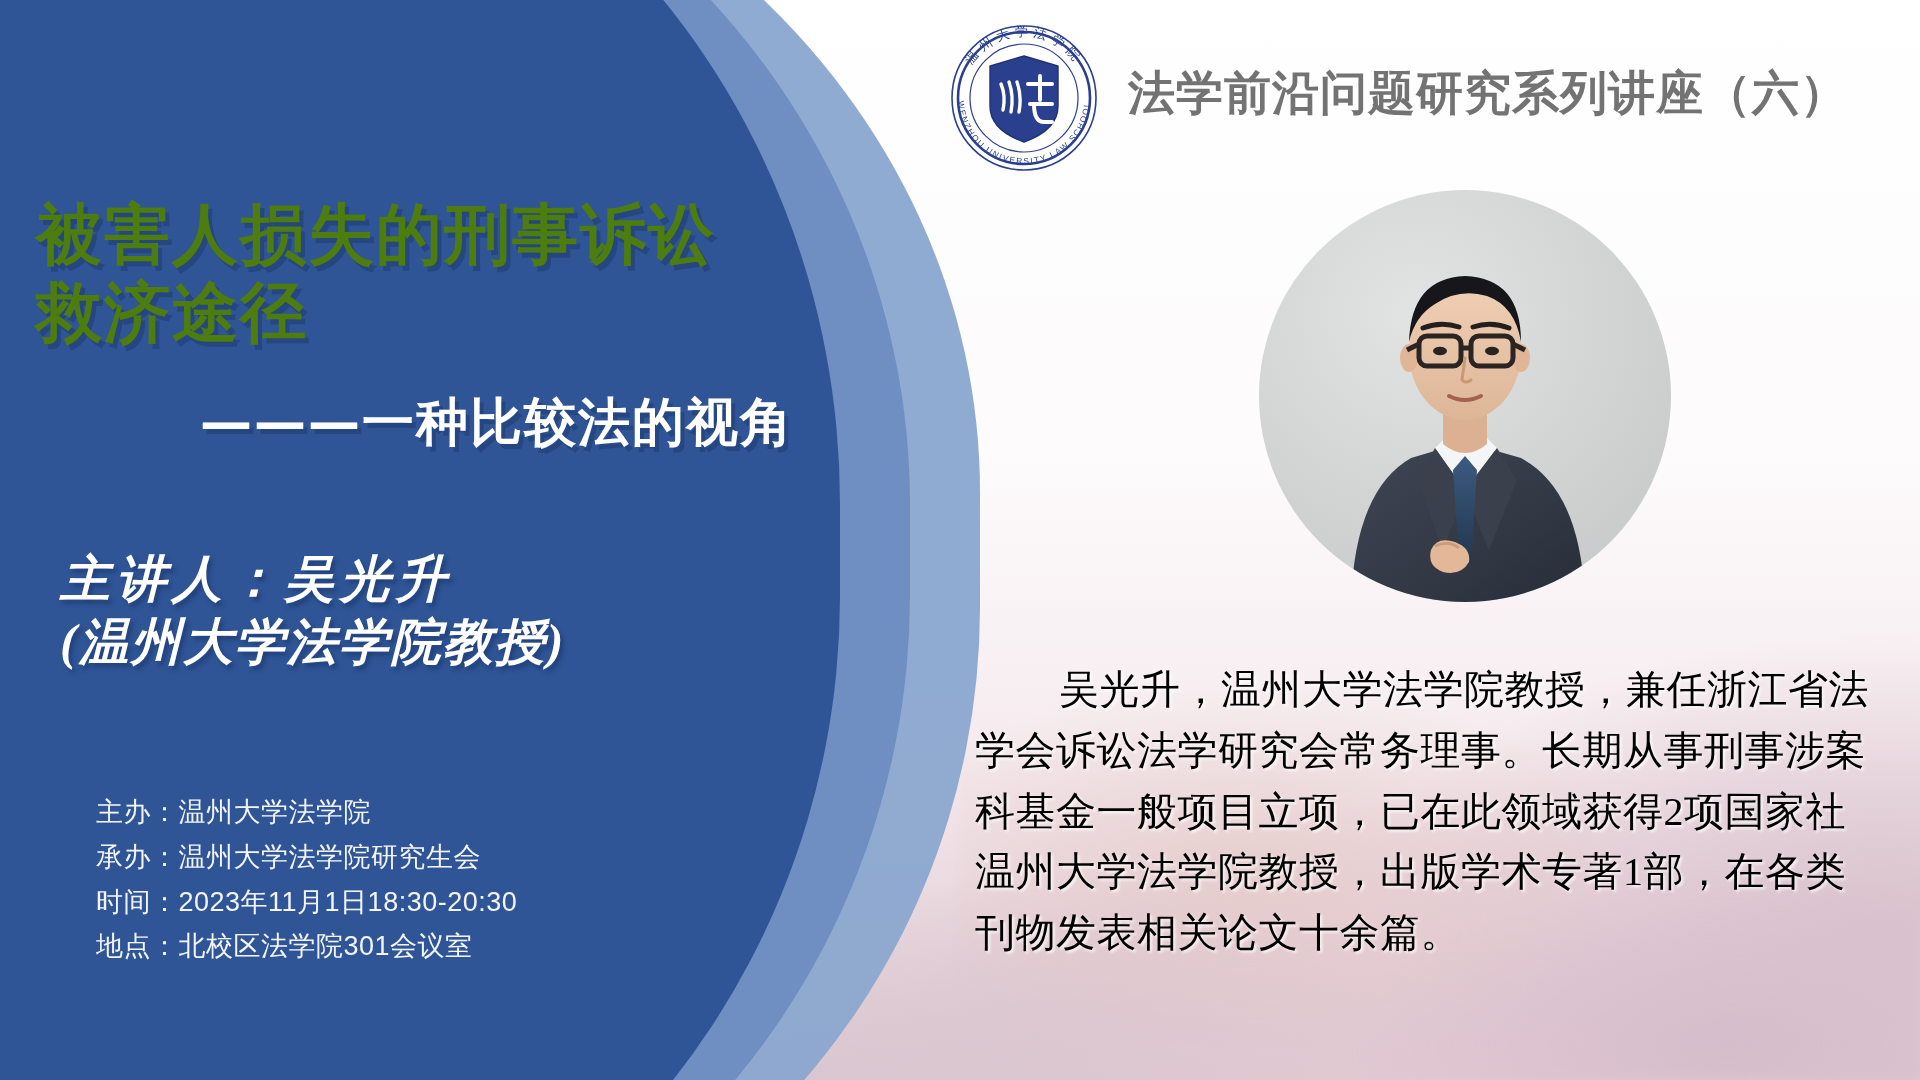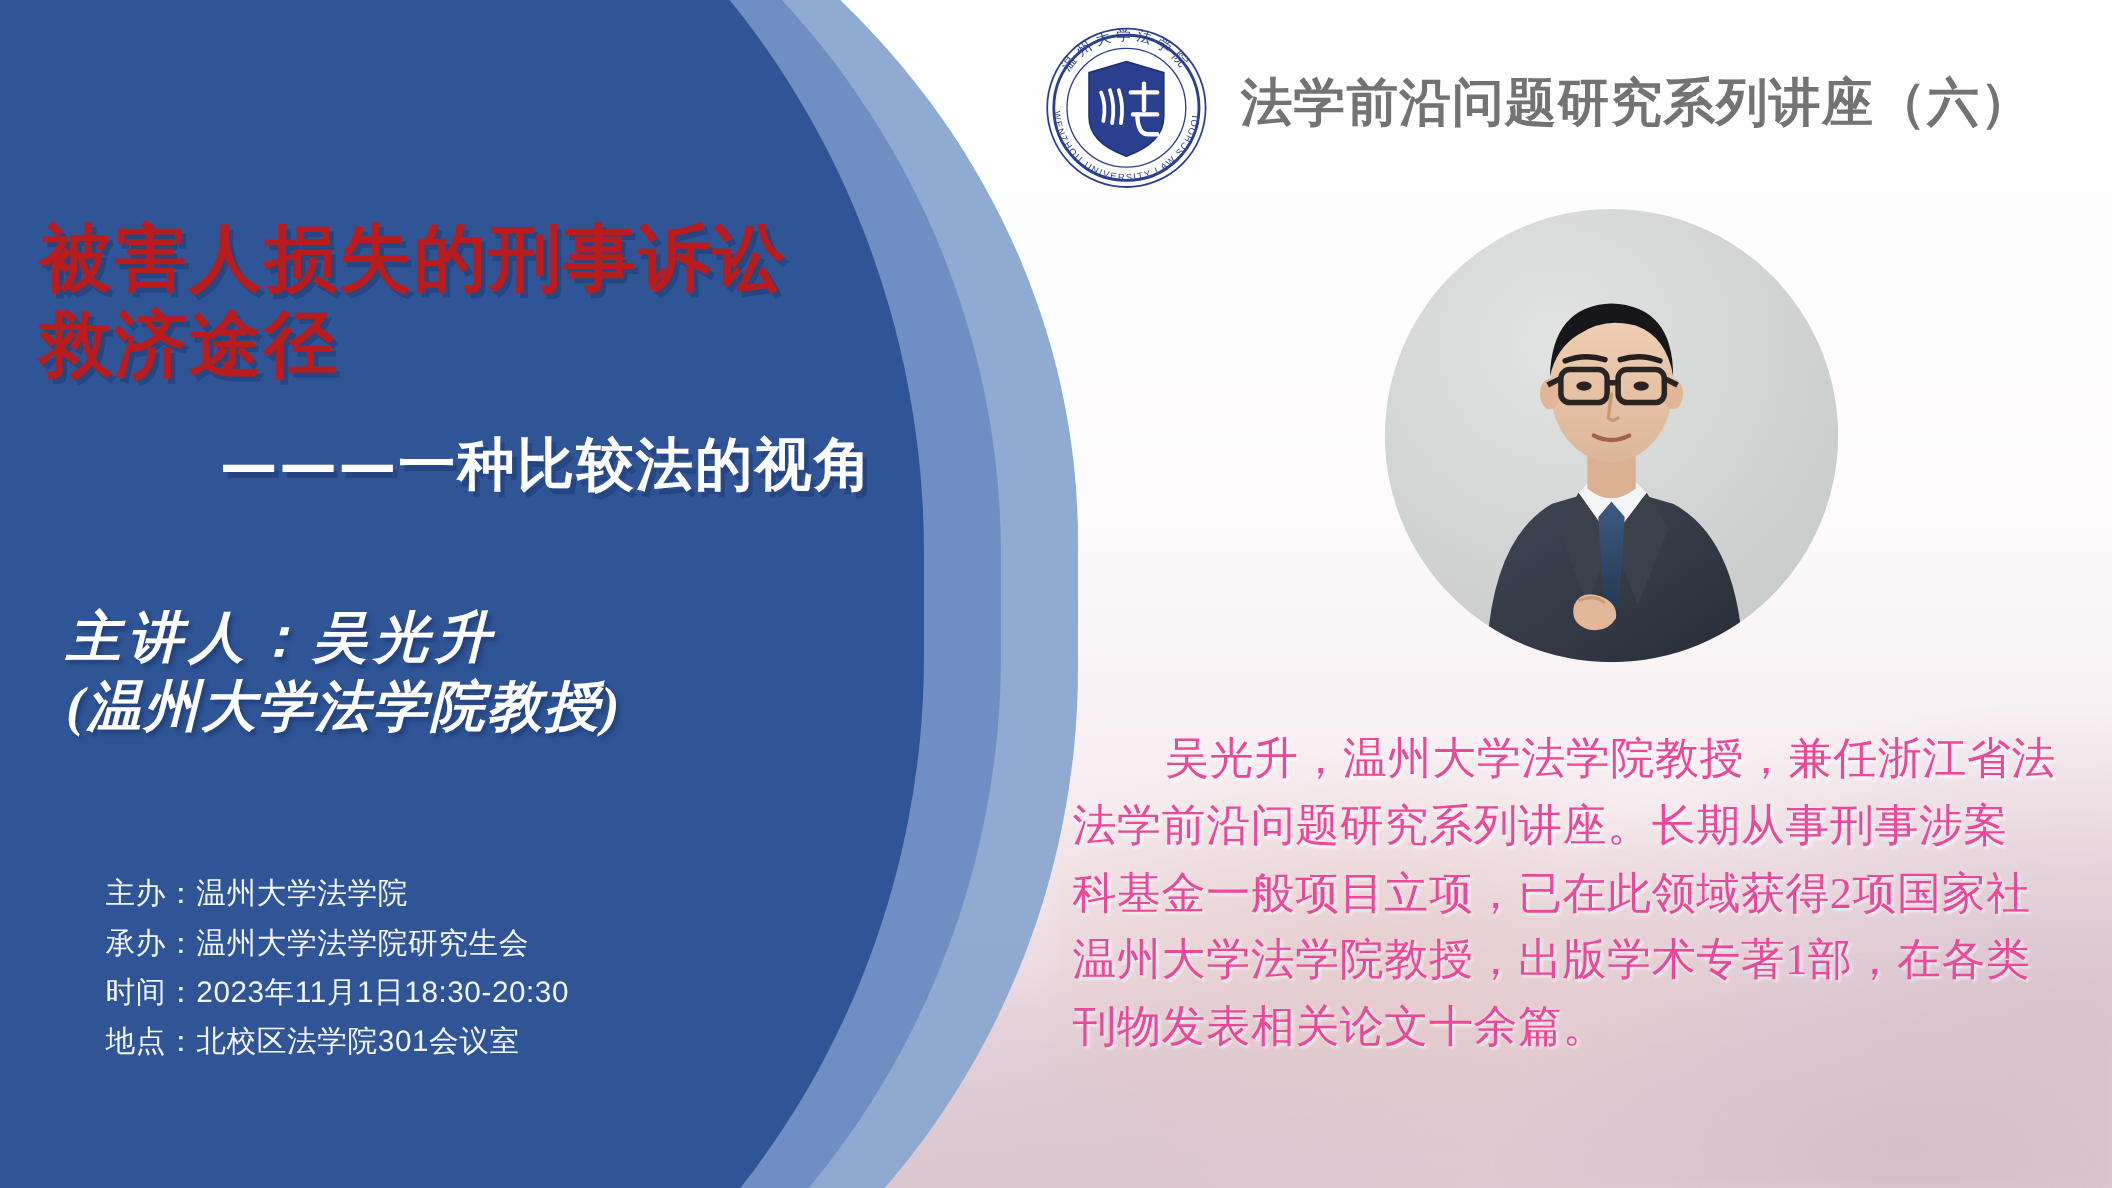--- a/index.html
+++ b/index.html
@@ -60,21 +60,21 @@
     color:#ffffff;
   }
 
   .main-title{
     position:absolute;left:36px;top:196px;width:790px;
     font-family:"DejaVu Sans","Liberation Sans",sans-serif;
     font-weight:700;
     font-size:66px;
     line-height:1.18;
     letter-spacing:2px;
-    color:#b91c1c;
+    color:#4d7c0f;
     text-shadow:4px 5px 0 rgba(30,58,110,.55);
   }
   .sub-title{
     position:absolute;left:200px;top:388px;width:650px;
     font-family:"DejaVu Sans","Liberation Sans",sans-serif;
     font-weight:700;
     font-size:52px;
     letter-spacing:2px;
     color:#ffffff;
     text-shadow:4px 5px 0 rgba(30,58,110,.55);
@@ -127,21 +127,21 @@
     background:radial-gradient(circle at 38% 30%, #e2e3e3 0%, #cfd1d1 62%, #c2c5c5 100%);
   }
   .portrait svg{display:block;width:100%;height:100%;}
 
   
   .bio{
     position:absolute;left:975px;top:660px;width:900px;
     font-family:"Liberation Serif","DejaVu Serif",serif;
     font-size:40px;
     line-height:1.52;
-    color:#ec4899;
+    color:#000000;
     text-shadow:2px 2px 3px rgba(255,255,255,.85);
     letter-spacing:.5px;
   }
   .bio .bline{display:block;white-space:nowrap;}
   .bio .indent{padding-left:84px;}
 </style>
 </head>
 <body>
 
 <div class="poster">
@@ -273,19 +273,19 @@
       <path d="M 206 168 L 203 190 Q 207 194 212 190" stroke="#c9996f" stroke-width="3" fill="none" stroke-linecap="round"></path>
       <path d="M 190 206 Q 206 214 222 206" stroke="#a4614f" stroke-width="4" fill="none" stroke-linecap="round"></path>
 
       <path d="M 196 352 Q 178 346 172 360 Q 168 376 184 382 Q 202 386 210 372 Q 212 358 196 352 Z" fill="#e2b898"></path>
       <path d="M 176 356 Q 190 350 200 358" stroke="#c99b79" stroke-width="2.6" fill="none"></path>
     </svg>
   </div>
 
   <div class="bio">
     <span class="bline indent">吴光升，温州大学法学院教授，兼任浙江省法</span>
-    <span class="bline">法学前沿问题研究系列讲座。长期从事刑事涉案</span>
+    <span class="bline">学会诉讼法学研究会常务理事。长期从事刑事涉案</span>
     <span class="bline">科基金一般项目立项，已在此领域获得2项国家社</span>
     <span class="bline">温州大学法学院教授，出版学术专著1部，在各类</span>
     <span class="bline">刊物发表相关论文十余篇。</span>
   </div>
 
 </div>
 
 </body></html>

